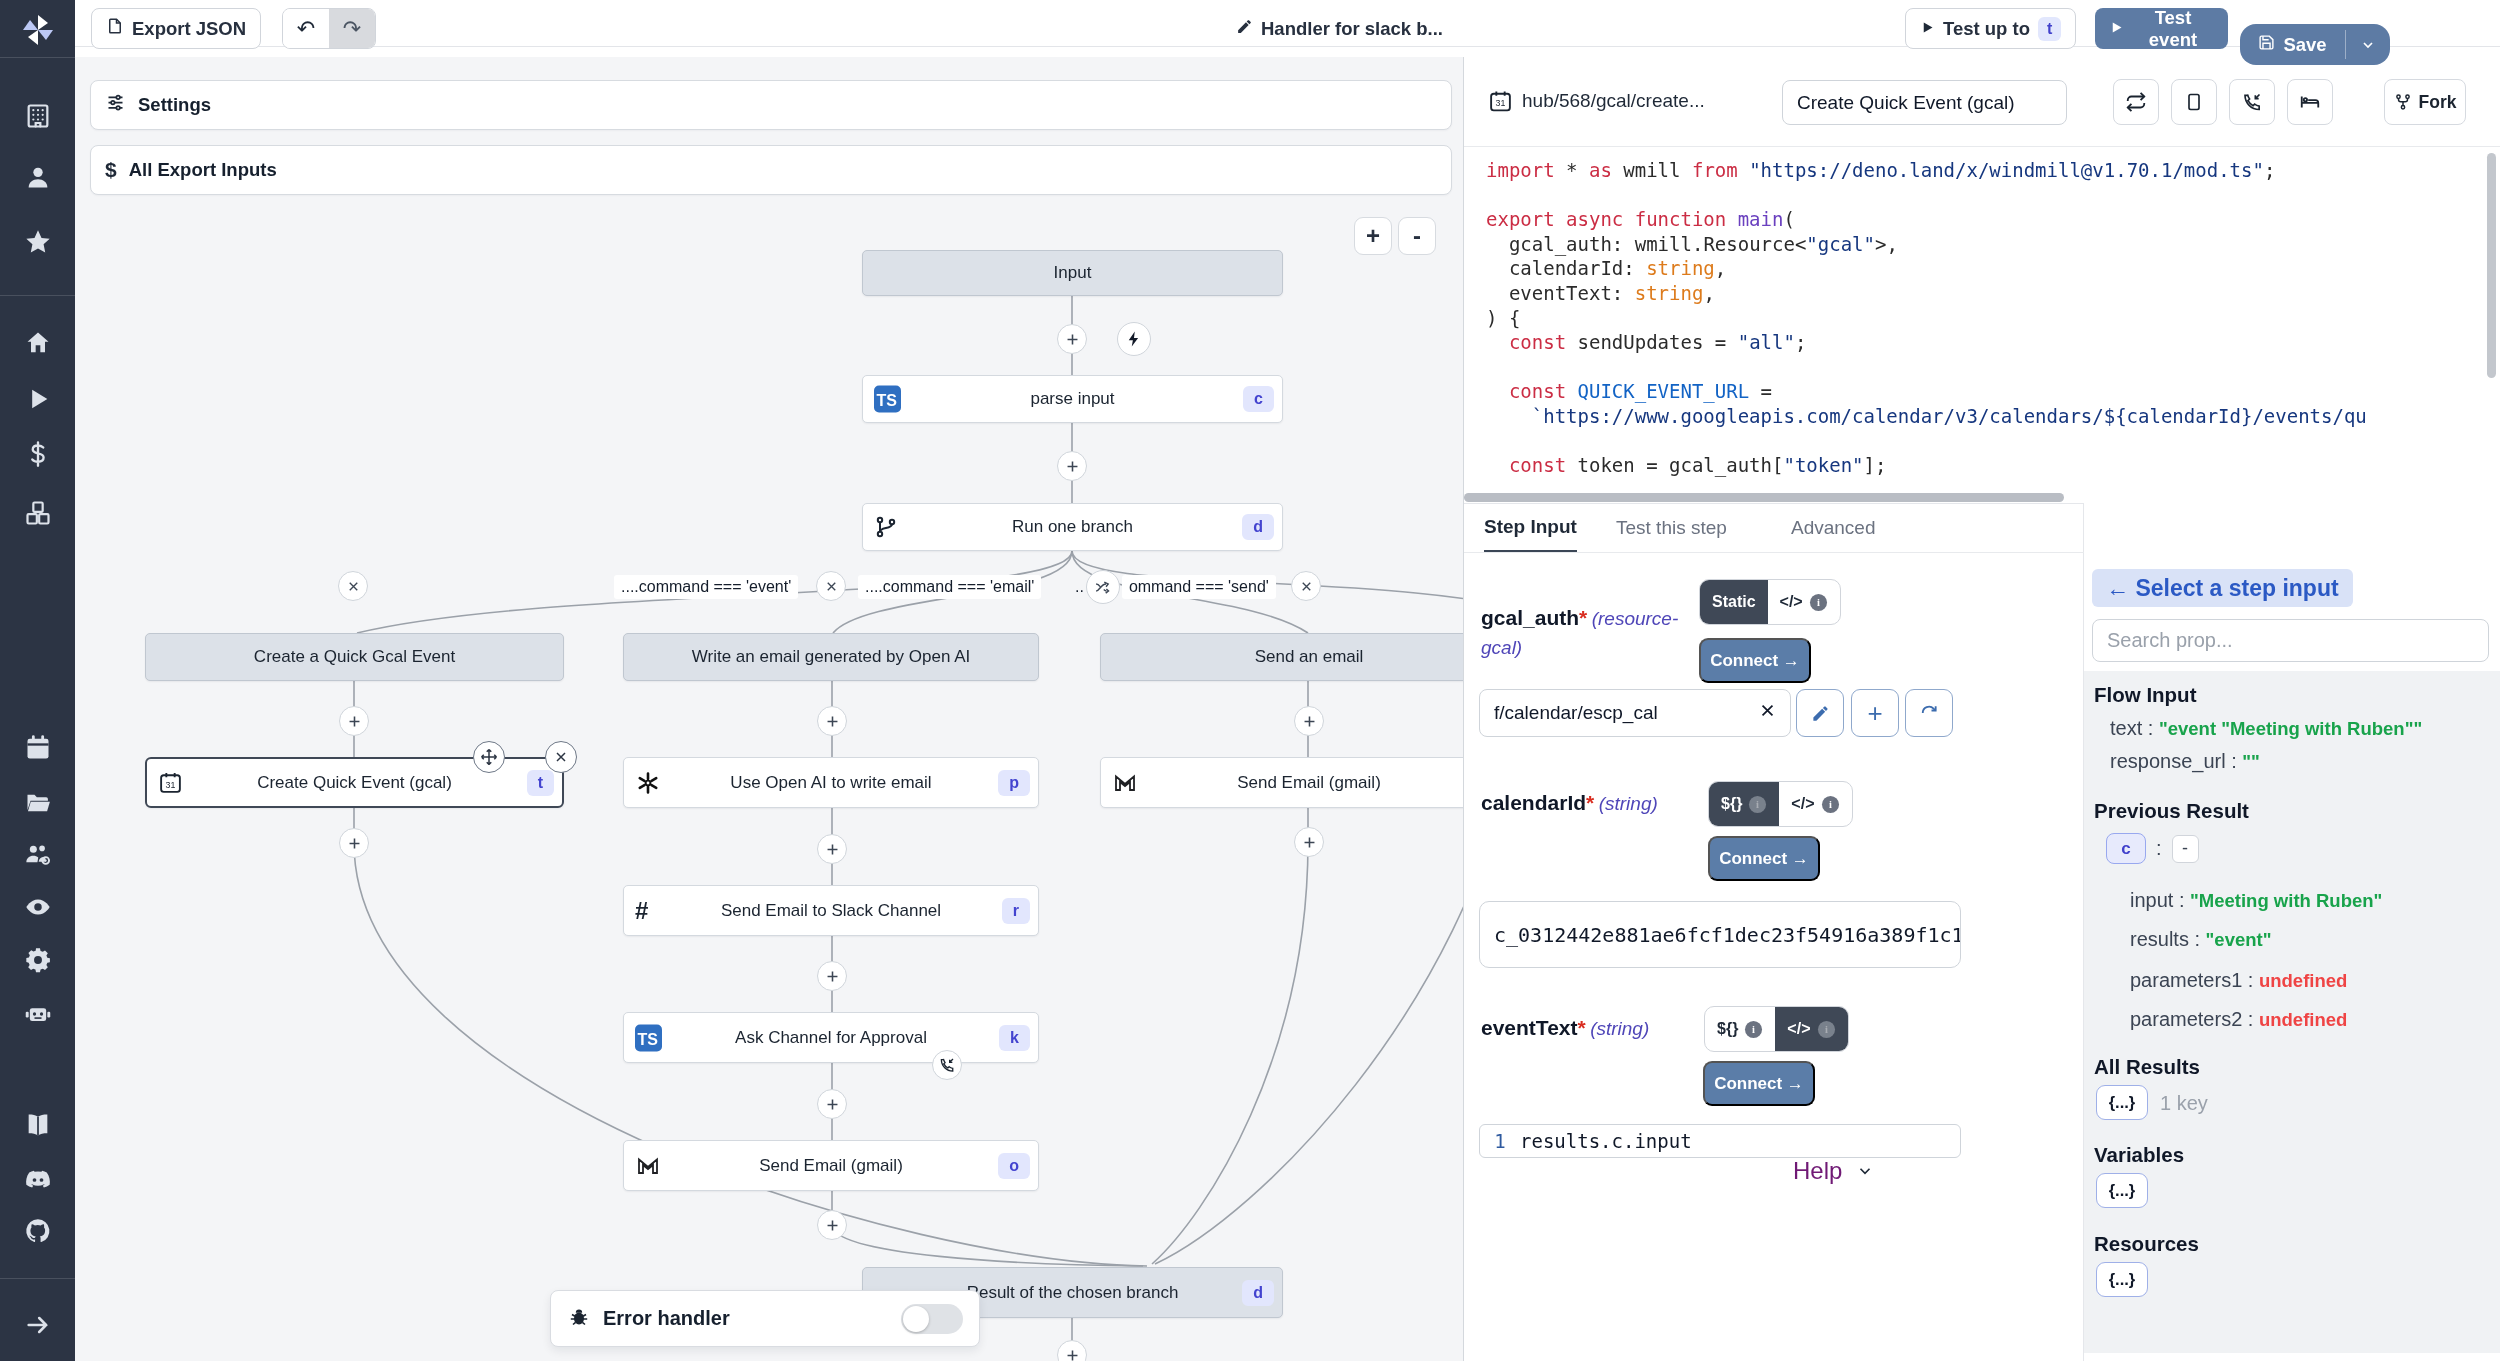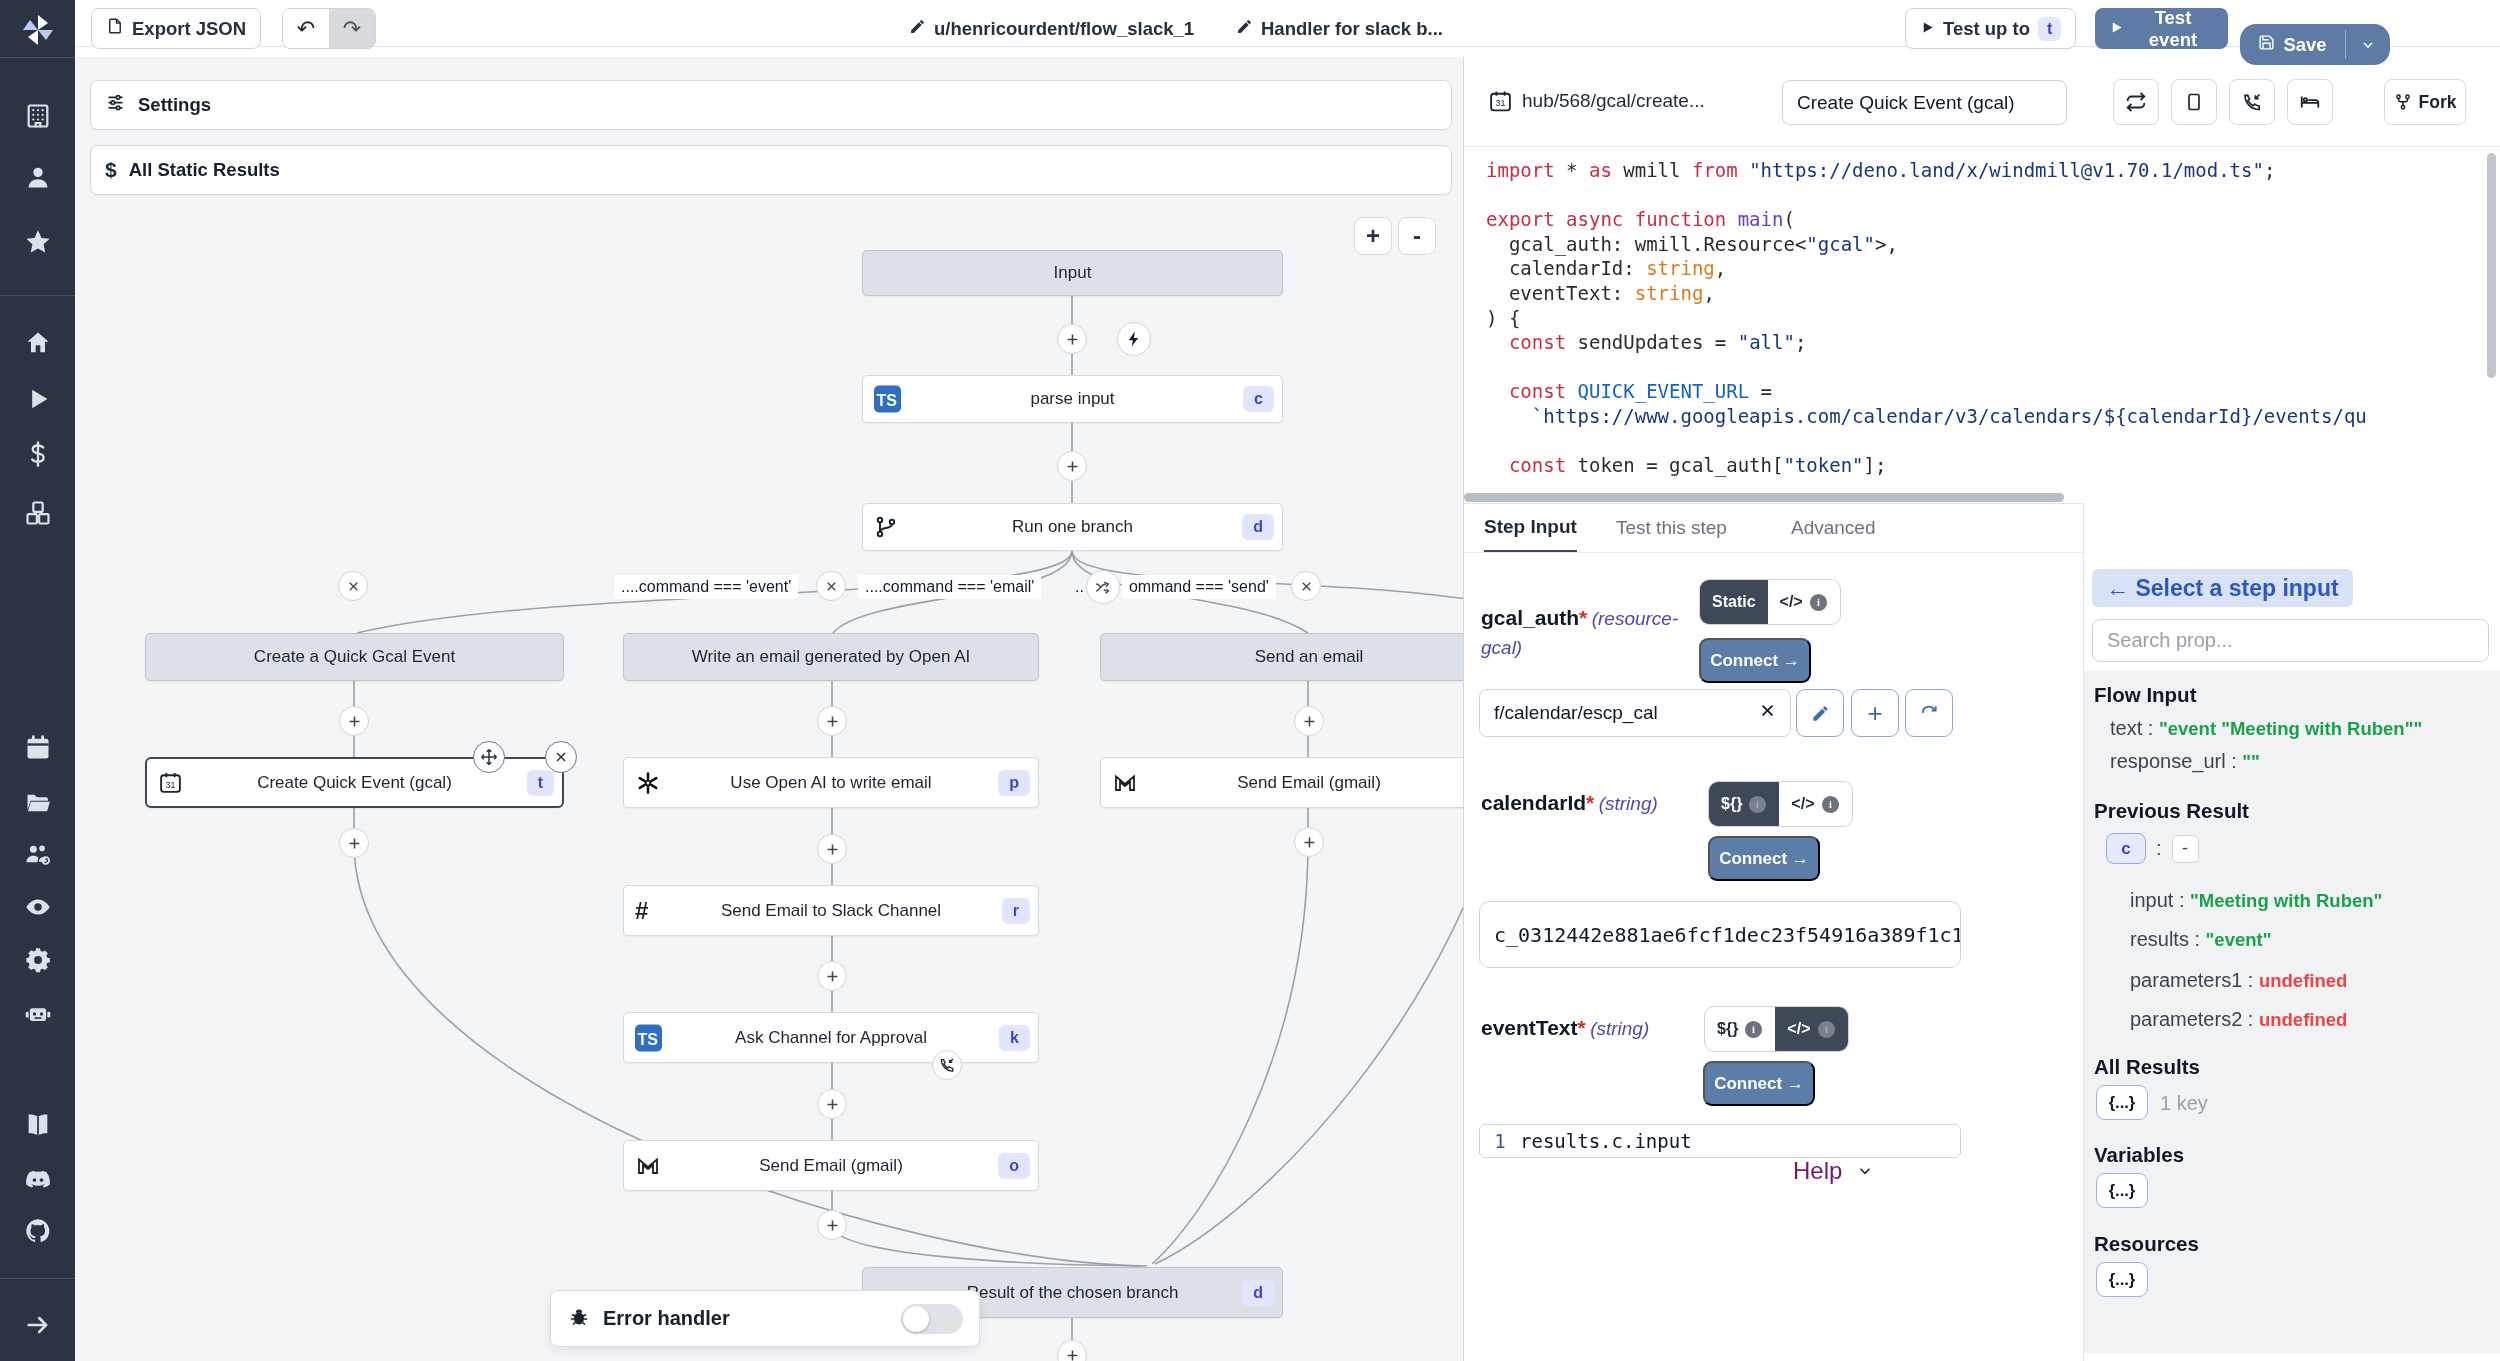--- a/index.html
+++ b/index.html
@@ -153,26 +153,20 @@
     <span><svg width="18" height="18" viewBox="0 0 24 24" fill="none" stroke="#27303f" stroke-width="2">
           <path d="M14 3H6a1 1 0 0 0-1 1v16a1 1 0 0 0 1 1h12a1 1 0 0 0 1-1V8z"></path>
           <path d="M14 3v5h5"></path>
         </svg></span>
     <span>Export JSON</span>
   </button>
   <div class="abs" style="left:207px;top:8px;width:94px;height:41px;border:1px solid #d1d5db;border-radius:8px;overflow:hidden;display:flex">
     <span style="width:47px;display:flex;align-items:center;justify-content:center;background:#fff;font-size:22px;color:#1f2937;cursor:pointer">↶</span>
     <span style="width:47px;display:flex;align-items:center;justify-content:center;background:#d8dade;font-size:22px;color:#4b5563;cursor:pointer">↷</span>
   </div>
-  <div class="crumb" style="left:834px">
-    <span><svg width="17" height="17" viewBox="0 0 24 24" fill="#27303f">
-          <path d="M3 17.2V21h3.8L17.9 9.9l-3.8-3.8L3 17.2zM20.7 7.1c.4-.4.4-1 0-1.4l-2.4-2.4c-.4-.4-1-.4-1.4 0l-1.8 1.8 3.8 3.8 1.8-1.8z"></path>
-        </svg></span>
-    <span>u/henricourdent/flow_slack_1</span>
-  </div>
   <div class="crumb" style="left:1161px">
     <span><svg width="17" height="17" viewBox="0 0 24 24" fill="#27303f">
           <path d="M3 17.2V21h3.8L17.9 9.9l-3.8-3.8L3 17.2zM20.7 7.1c.4-.4.4-1 0-1.4l-2.4-2.4c-.4-.4-1-.4-1.4 0l-1.8 1.8 3.8 3.8 1.8-1.8z"></path>
         </svg></span>
     <span>Handler for slack b...</span>
   </div>
   <button class="tb-btn" style="left:1830px;">
     <span><svg width="15" height="15" viewBox="0 0 24 24" fill="#1f2937">
           <path d="M6 4l14 8-14 8z"></path>
         </svg></span>
@@ -232,21 +226,21 @@
     <span><svg width="21" height="21" viewBox="0 0 24 24" fill="none" stroke="#1f2937" stroke-width="2">
           <path d="M4 6h9M17 6h3M4 12h3M11 12h9M4 18h9M17 18h3"></path>
           <circle cx="15" cy="6" r="2"></circle>
           <circle cx="9" cy="12" r="2"></circle>
           <circle cx="15" cy="18" r="2"></circle>
         </svg></span>
     <span>Settings</span>
   </div>
   <div class="bigbar" style="top:88px">
     <span style="font-size:21px;font-weight:700;color:#1f2937">$</span>
-    <span>All Static Results</span>
+    <span>All Export Inputs</span>
   </div>
   <button class="zoombtn" style="left:1279px;top:160px">+</button>
   <button class="zoombtn" style="left:1323px;top:160px">-</button>
 
   <div class="node gray" style="left:787px;top:193px;width:421px;height:46px">
     <span class="nlabel full">Input</span>
   </div>
   <span class="pc" style="left:982px;top:267px">
       <svg width="17" height="17" viewBox="0 0 24 24" fill="none" stroke="#3c4654" stroke-width="2.2">
         <path d="M12 5v14M5 12h14"></path>

